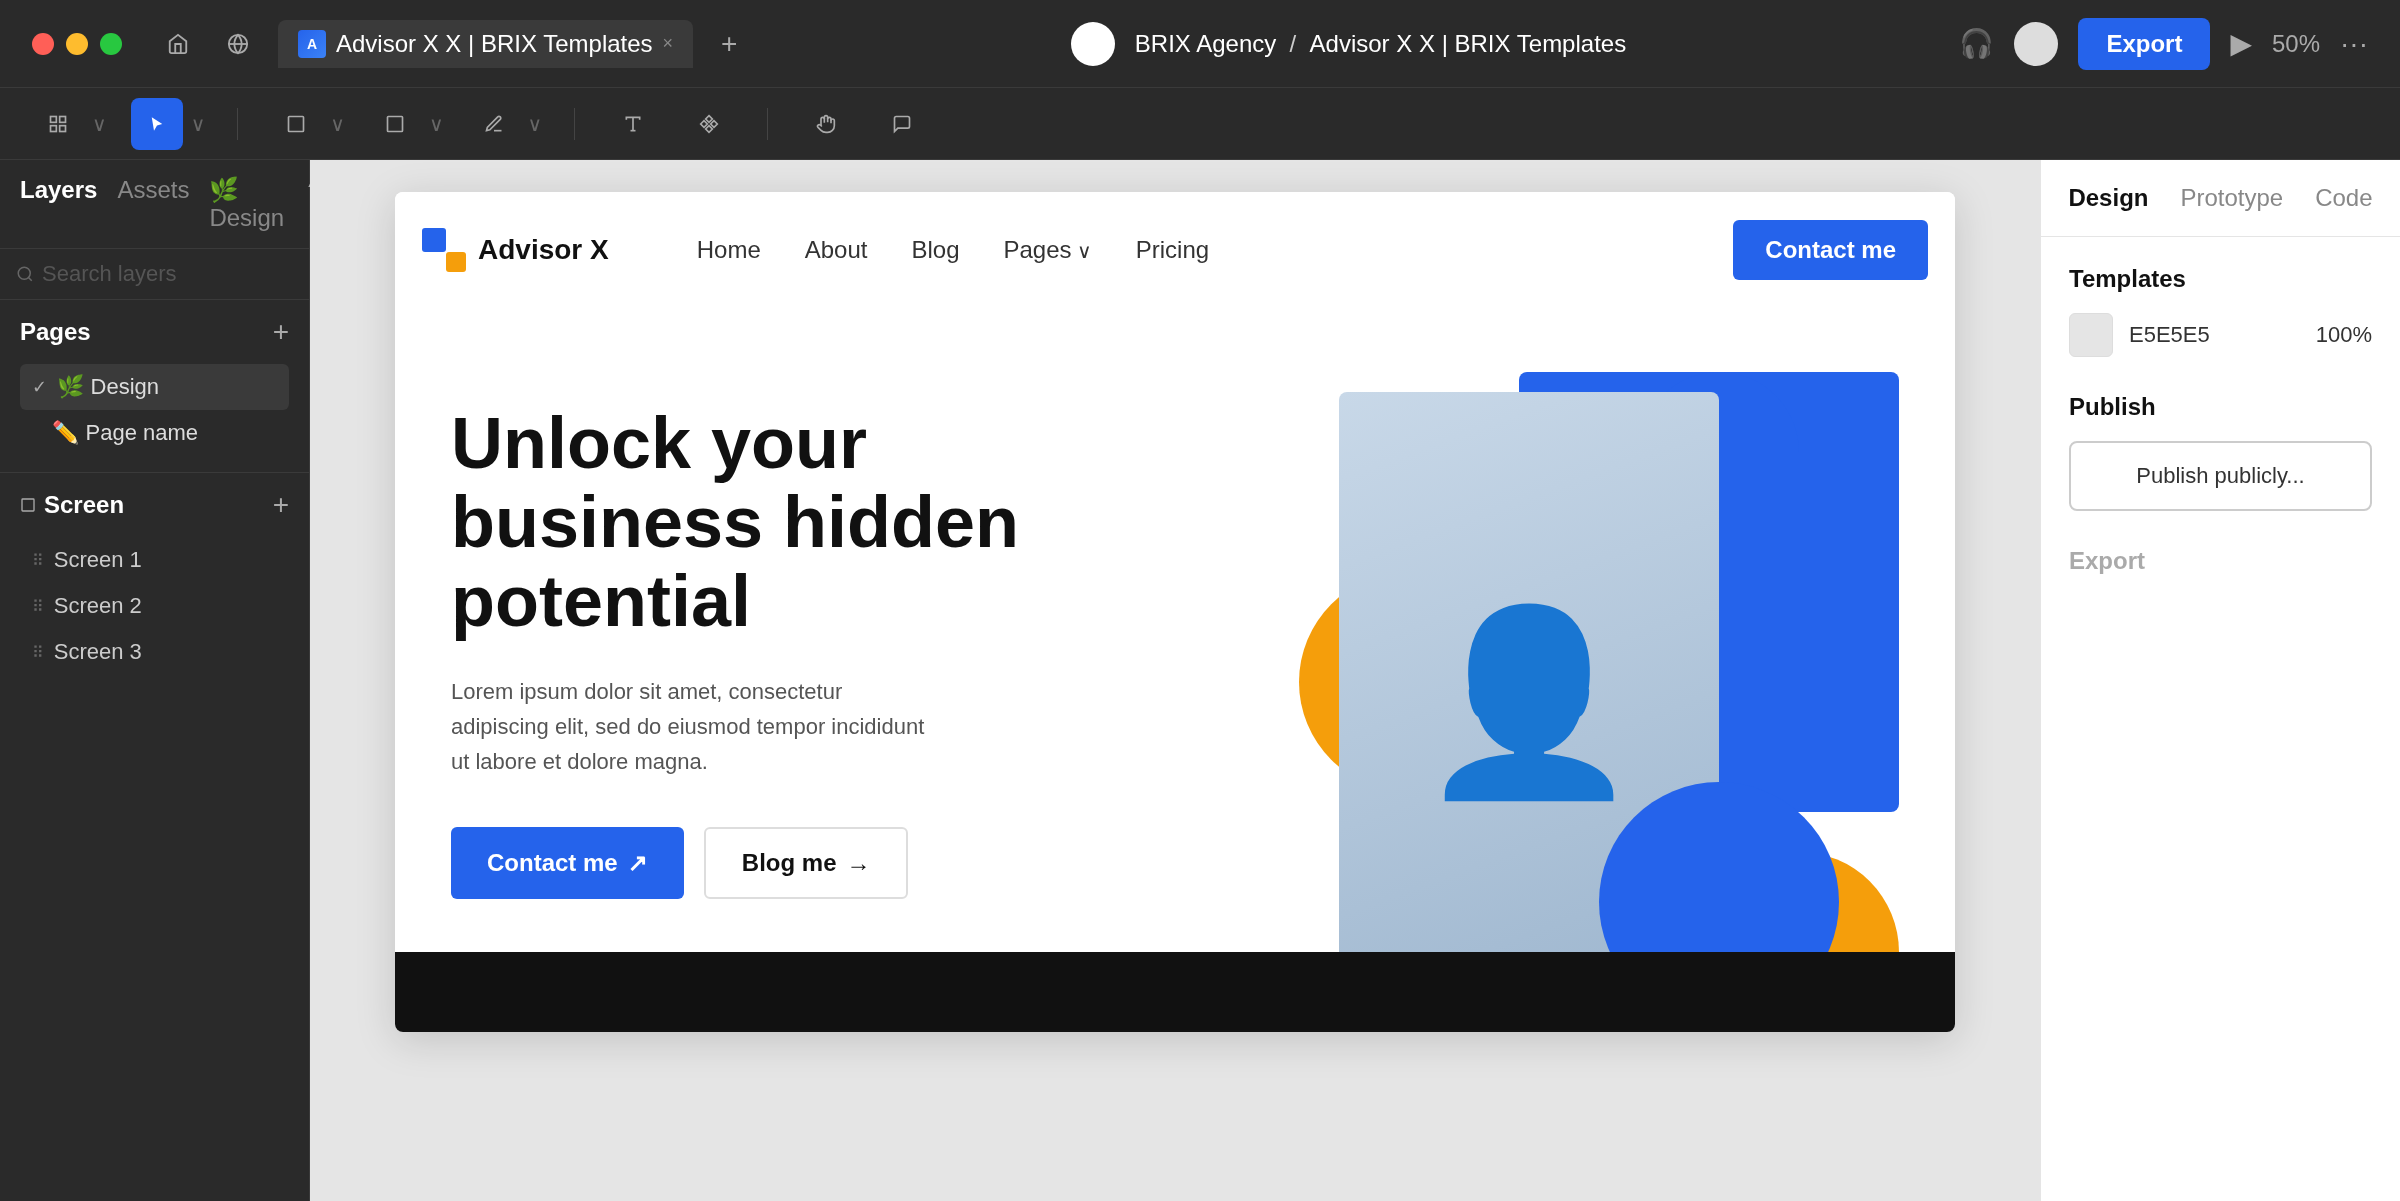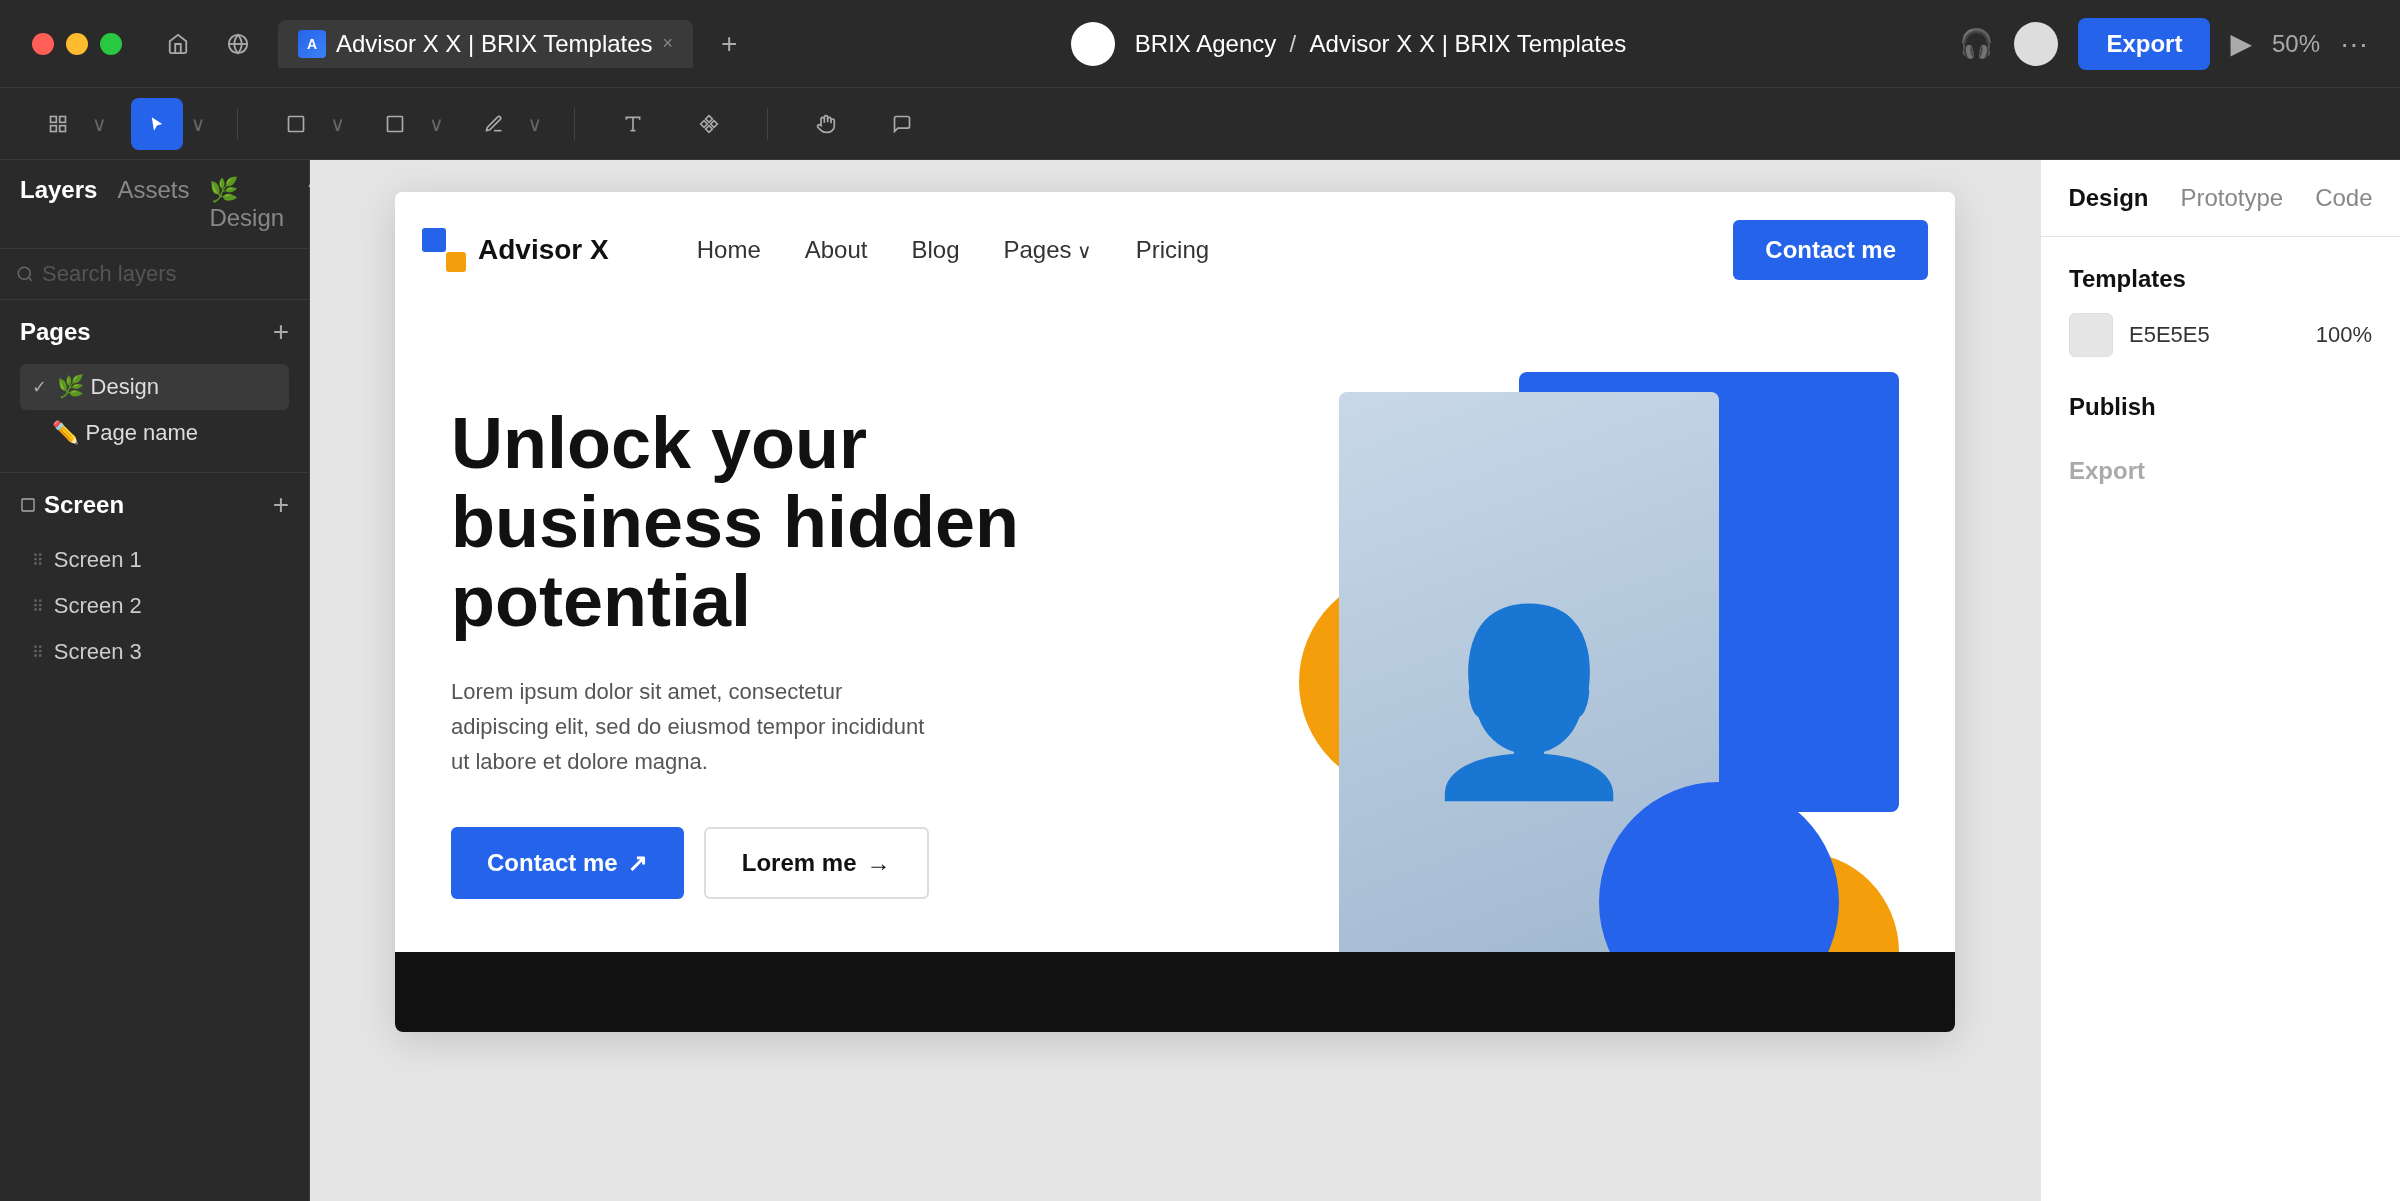--- a/index.html
+++ b/index.html
@@ -682,21 +682,21 @@
       <div class="hero">
         <div class="hero-content">
           <h1 class="hero-title">Unlock your business hidden potential</h1>
           <p class="hero-desc">Lorem ipsum dolor sit amet, consectetur adipiscing elit, sed do eiusmod tempor incididunt ut labore et dolore magna.</p>
           <div class="hero-buttons">
             <button class="btn-primary">
               <span>Contact me</span>
               <span>↗</span>
             </button>
             <button class="btn-secondary">
-              <span>Lorem me</span>
+              <span>Blog me</span>
               <span>→</span>
             </button>
           </div>
         </div>
 
         <div class="hero-visual">
 
           <div style="position:absolute;top:0;right:0;width:380px;height:440px;background:#2563eb;border-radius:8px;"></div>
 
           <div style="position:absolute;top:200px;left:20px;width:220px;height:220px;background:#f59e0b;border-radius:50%;overflow:hidden;">
@@ -733,20 +733,21 @@
         <div class="prop-title">Templates</div>
         <div class="bg-row">
           <div class="bg-swatch"></div>
           <span class="bg-value">E5E5E5</span>
           <span class="bg-opacity">100%</span>
         </div>
       </div>
 
       <div class="prop-section">
         <div class="prop-title">Publish</div>
+        <button class="publish-btn">Publish publicly...</button>
       </div>
 
       <div class="prop-section">
         <div class="export-title">Export</div>
       </div>
     </div>
   </div>
 
 </div>
 

